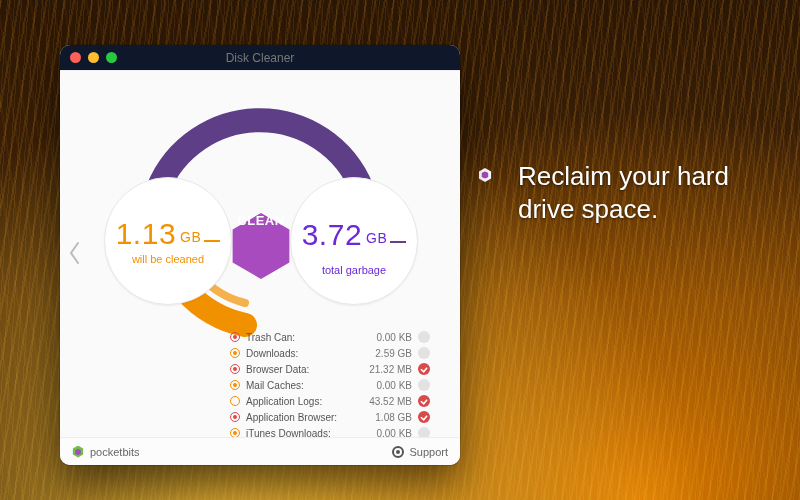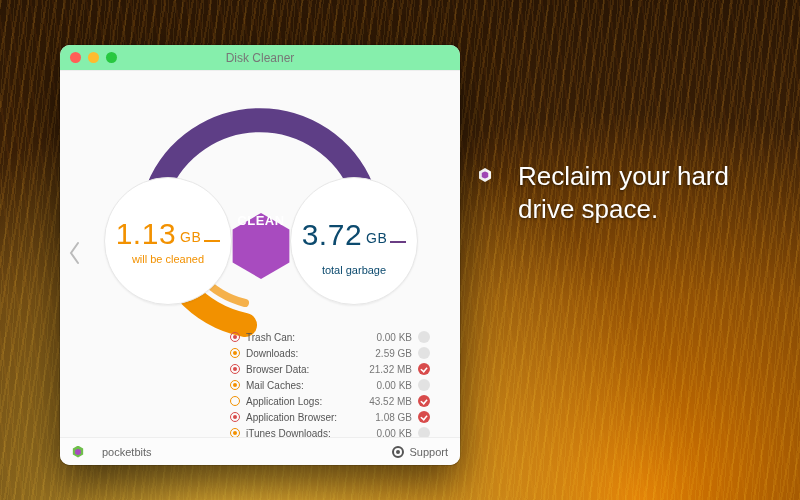--- a/index.html
+++ b/index.html
@@ -39,21 +39,21 @@
   .window {
     position:absolute; left:60px; top:45px; width:400px; height:420px;
     background:#fafafa; border-radius:10px;
     box-shadow: 0 18px 40px rgba(0,0,0,0.55), 0 0 0 1px rgba(0,0,0,0.15);
     overflow:hidden;
   }
   .titlebar {
     height:26px; display:flex; align-items:center; justify-content:center;
     font-size:12px; color:#777; position:relative;
     border-bottom:1px solid #eee;
-    background:#86efac;
+    background:#0f172a;
   }
   .traffic { position:absolute; left:10px; top:7px; display:flex; gap:7px; }
   .tl { width:11px; height:11px; border-radius:50%; }
   .tl.close{background:#ff5f57;} .tl.min{background:#febc2e;} .tl.max{background:#28c840;}
 
   .stage { position:relative; width:100%; height:calc(100% - 26px - 28px); }
 
   
   .arcbox { position:absolute; left:50%; top:18px; transform:translateX(-50%); width:330px; height:220px; }
   svg.arcs { width:100%; height:100%; overflow:visible; }
@@ -67,21 +67,21 @@
   }
   .valcircle.left { left:44px; top:106px; }
   .valcircle.right{ left:230px; top:106px; }
   .bigval { font-weight:300; letter-spacing:0.5px; }
   .bigval .num { font-size:30px; }
   .bigval .unit{ font-size:14px; margin-left:4px; position:relative; top:-2px; }
   .bigval .bar { display:inline-block; width:16px; height:2px; margin-left:3px; vertical-align:2px; }
   .sublabel { font-size:11px; margin-top:2px; }
   .left .bigval, .left .sublabel { color:#f29100;text-align:center; }
   .left .bar { background:#f29100; }
-  .right .bigval, .right .sublabel { color:#0c4a6e;margin-top:12px; }
+  .right .bigval, .right .sublabel { color:#6d28d9;margin-top:12px; }
   .right .bar { background:#6a3d84; }
 
   
   .cleanbtn {
     position:absolute; left:168px; top:142px; width:66px; height:66px;
     display:flex; align-items:flex-start; justify-content:center;
     color:#fff; font-weight:600; font-size:13px; letter-spacing:0.5px;
     cursor:pointer;
   }
   .cleanbtn .hx {
@@ -119,21 +119,21 @@
   }
   .chk.off { background:#e2e2e2; }
 
   
   .footer {
     position:absolute; bottom:0; left:0; right:0; height:28px;
     border-top:1px solid #eee; background:#fcfcfc;
     display:flex; align-items:center; justify-content:space-between;
     padding:0 12px; font-size:11px; color:#666;
   }
-  .brand { display:flex; align-items:center; gap:18px; }
+  .brand { display:flex; align-items:center; gap:6px; }
   .brand .logo-hex { width:12px; height:12px; position:relative; }
   .brand .lo, .brand .li { position:absolute; inset:0;
     clip-path: polygon(50% 0, 93% 25%, 93% 75%, 50% 100%, 7% 75%, 7% 25%);
   }
   .brand .lo{ background:#6fbf4b; }
   .brand .li{ background:#a84bbf; transform:scale(0.55); }
   .support { display:flex; align-items:flex-start; gap:5px; cursor:pointer; }
   .support .ring { width:12px; height:12px; border-radius:50%; border:2px solid #555; position:relative; }
   .support .ring::after{ content:""; position:absolute; inset:2px; border-radius:50%; border:2px solid #555; }
 </style>

